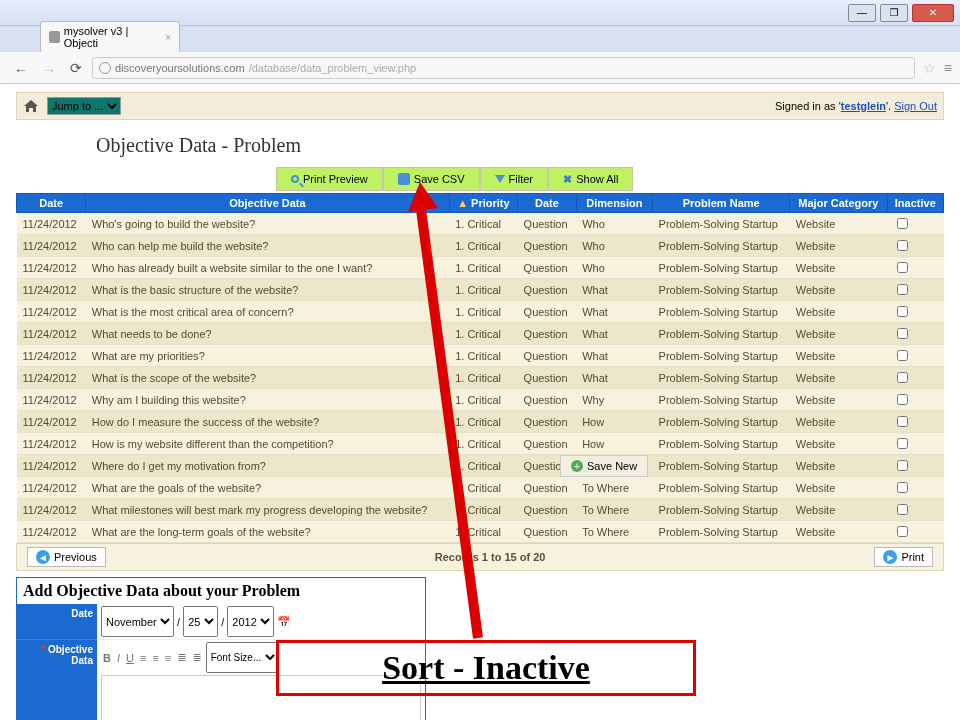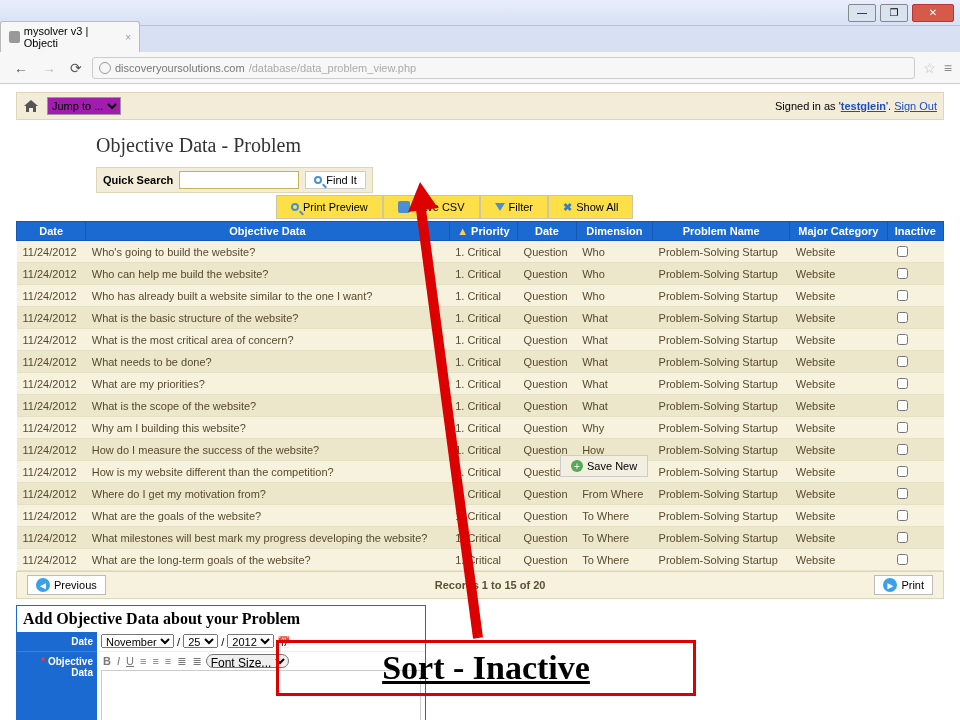--- a/index.html
+++ b/index.html
@@ -1,67 +1,67 @@
 <!DOCTYPE html>
 <html><head>
 <meta charset="utf-8">
 <style>
   * { box-sizing: border-box; }
   body { margin:0; padding:0; font-family: Arial, sans-serif; font-size:11px; background:#fff; overflow:hidden; width:960px; height:720px; position:relative;}
   
   .titlebar { height:26px; background:linear-gradient(#e8eefc,#d7e1f3); border-bottom:1px solid #b6c2d9; display:flex; align-items:center; justify-content:flex-end; padding-right:6px;}
   .winbtn { width:28px; height:18px; margin-left:4px; border:1px solid #888; background:#d9e3f0; border-radius:2px; display:inline-flex; align-items:center; justify-content:center; font-size:10px;}
   .winbtn.close { background:#d65a4a; color:#fff; border-color:#b33; width:42px;}
-  .tabbar { height:26px; background:#d7e1f3; display:flex; align-items:flex-end; }
+  .tabbar { height:26px; background:#d7e1f3; display:flex; align-items:flex-end; padding-left:40px;}
   .tab { background:#f7f7f7; border:1px solid #bbb; border-bottom:none; padding:3px 8px; font-size:11px; border-radius:3px 3px 0 0; display:flex; align-items:center; gap:4px; max-width:140px;}
   .tab .favicon { width:12px; height:12px; background:#999; border-radius:2px;}
   .tab .x { color:#999; font-size:10px; margin-left:6px; cursor:pointer;}
   .addrbar { height:32px; background:#f7f7f7; border-bottom:1px solid #ccc; display:flex; align-items:center; padding:0 8px; gap:8px;}
   .nav-arrow { width:20px; height:20px; border:none; background:none; color:#555; font-size:14px;}
   .omnibox { flex:1; height:22px; border:1px solid #ccc; border-radius:3px; padding:0 6px; display:flex; align-items:center; gap:4px; color:#777;}
   .omnibox .globe { width:12px; height:12px; border:1px solid #999; border-radius:50%;}
   .omnibox .path-gray { color:#aaa;}
   .star { color:#bbb; font-size:14px;}
   .menu3 { color:#888; font-size:14px;}
   
   .pagewrap { padding:8px 16px 0 16px;}
   .toolbar1 { background:#f2ecd8; border:1px solid #ddd6b8; height:28px; display:flex; align-items:center; padding:0 6px; justify-content:space-between;}
   .toolbar1 .left { display:flex; align-items:center; gap:8px;}
   .home-icon { width:16px; height:14px; display:inline-block;}
   .home-icon svg { display:block;}
-  .jump { height:18px; font-size:11px; border:1px solid #999; background:#a21caf;}
+  .jump { height:18px; font-size:11px; border:1px solid #999; background:#0f766e;}
   .signed { font-size:11px;}
   .signed .user { color:#1a4ec4; text-decoration:underline; font-weight:bold;}
   .signed .so { color:#1a4ec4; text-decoration:underline;}
   h2.pagetitle { font-family:Georgia, serif; font-size:20px; font-weight:normal; color:#333; margin:14px 0 10px 80px;}
   .search-row { background:#f2ecd8; border:1px solid #ddd6b8; display:flex; align-items:center; gap:6px; padding:3px 6px; margin-left:80px; width:fit-content;}
   .search-row input[type=text]{ height:18px; width:120px; border:1px solid #c4b45a;}
   .btn-std { background:#fff; border:1px solid #ccc; padding:2px 8px; font-size:11px; display:inline-flex; align-items:center; gap:4px; cursor:pointer;}
   .action-row { display:flex; gap:0; margin-top:2px; margin-left:260px;}
-  .action-row .btn-std { border:1px solid #ccc6a8; background:#fde047; height:24px; padding:0 14px;justify-content:flex-end;}
+  .action-row .btn-std { border:1px solid #ccc6a8; background:#bef264; height:24px; padding:0 14px;justify-content:flex-end;}
   
   .datatable { width:100%; border-collapse:collapse; font-size:11px; margin-top:2px;}
   .datatable th { background:#1b6ad1; color:#fff; font-weight:bold; padding:3px 6px; border:1px solid #1558b4; text-align:center; white-space:nowrap;}
   .datatable td { padding:2px 6px; border-bottom:1px solid #e5dfc4; color:#58492e; white-space:nowrap;}
   .datatable tr.alt td { background:#ece6cb;}
   .datatable tr.norm td { background:#f6f2de;}
   .sort-ind { color:#ffcc55;}
   .pager { background:#f6f2de; border:1px solid #ddd6b8; height:28px; display:flex; align-items:center; justify-content:space-between; padding:0 10px; margin-top:0;}
   .pager .btn-std { background:#fff; border:1px solid #bbb;}
   .pager .mid { flex:1; text-align:center; font-weight:bold; color:#5a5032;}
   .pager .gowrap { flex:1; text-align:center;}
   .blue-circle { width:14px; height:14px; border-radius:50%; background:#3aa0e8; color:#fff; display:inline-flex; align-items:center; justify-content:center; font-size:10px;}
   
   .formpanel { border:1px solid #1b6ad1; width:410px; margin-top:6px; background:#fff;}
   .formpanel h3 { font-family:Georgia, serif; font-size:16px; font-weight:bold; margin:4px 6px;}
   .formrow { display:flex; }
   .formlabel { background:#1b6ad1; color:#fff; font-size:10px; font-weight:bold; width:80px; text-align:right; padding:4px 4px; border-bottom:1px solid #3a83d8;}
   .formlabel .req { color:#d44;}
   .formval { flex:1; background:#fff; padding:2px 4px; border-bottom:1px solid #eee; font-size:11px;}
-  .formval select, .formval input[type=text]{ font-size:11px; height:14px;}
+  .formval select, .formval input[type=text]{ font-size:11px; height:31px;}
   .rte-toolbar { display:flex; gap:2px; font-size:11px; color:#777; align-items:center; flex-wrap:wrap;}
   .rte-toolbar span { padding:0 2px;}
   .rte-area { height:80px; border:1px solid #ccc; margin-top:2px; background:#fff;}
   .savebtn { border:1px solid #ccc; background:#f3efe0; padding:4px 10px; display:inline-flex; gap:4px; align-items:center; position:absolute; left:560px; top:455px;}
   .green-plus { width:12px; height:12px; border-radius:50%; background:#5a5; color:#fff; display:inline-flex; align-items:center; justify-content:center; font-size:10px;}
   
   .annotation-box { position:absolute; left:276px; top:640px; width:420px; height:56px; border:3px solid #d00; display:flex; align-items:center; justify-content:center;}
   .annotation-box span { font-family:"Times New Roman", serif; font-size:34px; font-weight:bold; text-decoration:underline; color:#000;}
   .arrow-svg { position:absolute; left:408px; top:182px; pointer-events:none;}
   .ico { display:inline-block; width:12px; height:12px;}
@@ -113,28 +113,20 @@
         <option>Jump to ...</option>
       </select>
     </div>
     <div class="signed">
       <span>Signed in as '</span><a class="user">testglein</a><span>'. </span><a class="so">Sign Out</a>
     </div>
   </div>
 
   <h2 class="pagetitle">Objective Data - Problem</h2>
 
-  <div class="search-row">
-    <b>Quick Search</b>
-    <input type="text" style="">
-    <span class="btn-std">
-        <span class="ico ico-mag"></span>
-        <span>Find It</span>
-      </span>
-  </div>
 
   <div class="action-row">
     <span class="btn-std">
         <span class="ico ico-mag"></span>
         <span>Print Preview</span>
       </span>
     <span class="btn-std">
         <span class="ico ico-save"></span>
         <span>Save CSV</span>
       </span>
@@ -343,21 +335,21 @@
       <div class="formval">
         <div class="rte-toolbar">
           <span><b>B</b></span>
           <span><i>I</i></span>
           <span><u>U</u></span>
           <span>≡</span>
           <span>≡</span>
           <span>≡</span>
           <span>≣</span>
           <span>≣</span>
-          <select style="font-size:12px;border-radius:8px;"><option>Font Size...</option></select>
+          <select style="font-size:10px;"><option>Font Size...</option></select>
         </div>
         <div class="rte-area"></div>
       </div>
     </div>
 
   </div>
 </div>
 
 <div class="savebtn">
   <span class="green-plus">+</span>

